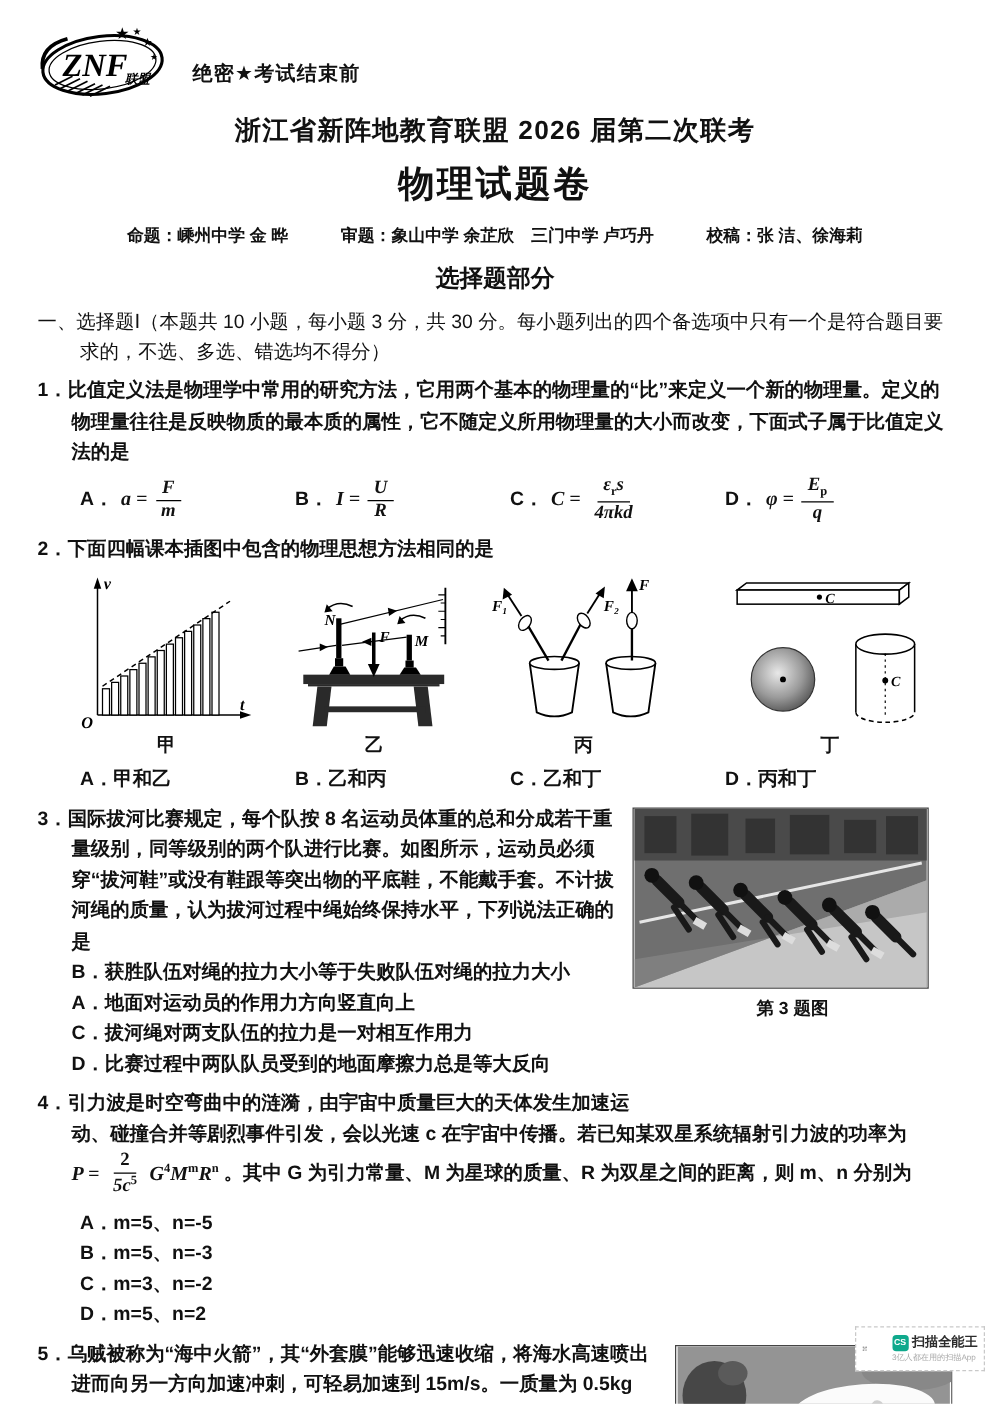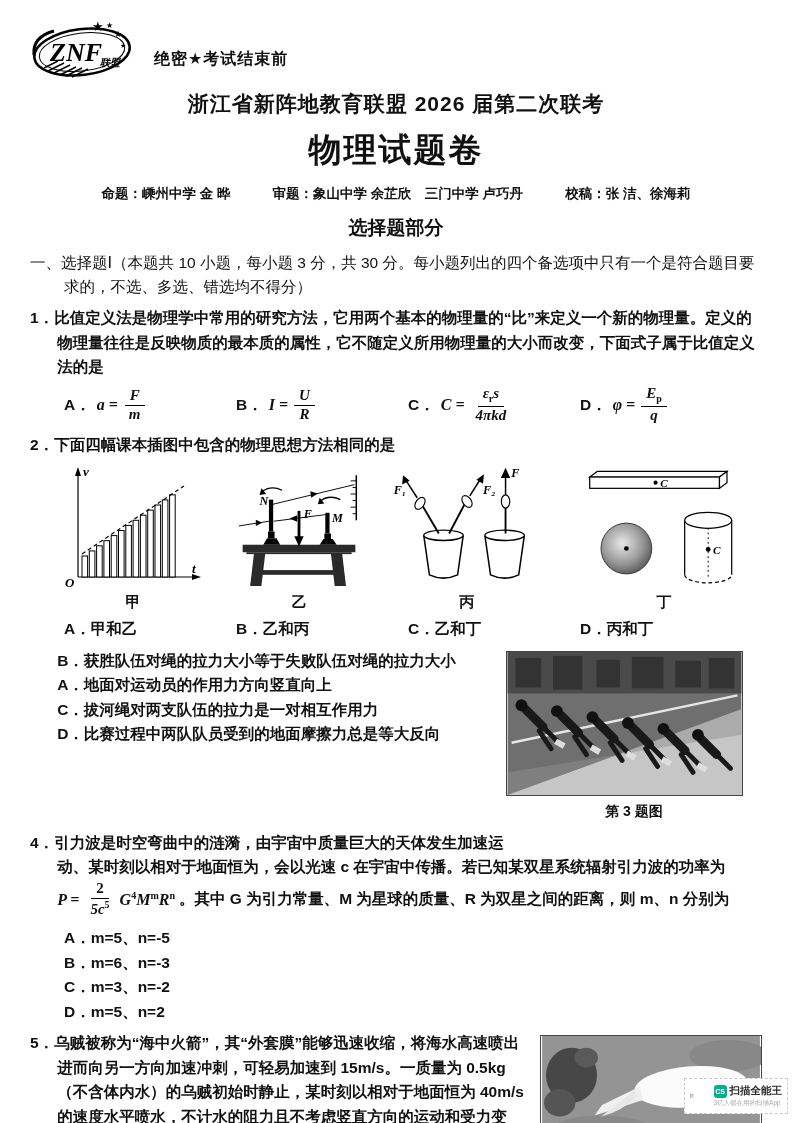--- a/index.html
+++ b/index.html
@@ -6,21 +6,21 @@
   html,body { width:794px; height:1123px; background:#fff; overflow:hidden;
     font-family:"Liberation Sans","DejaVu Sans",sans-serif; color:#111; }
   .page { position:relative; width:794px; height:1123px; padding:20px 32px 0 30px; }
 
   
   .header-row { display:flex; align-items:center; gap:8px; height:64px; }
   .logo { flex:0 0 auto; }
   .secrecy { font-size:16px; font-weight:700; letter-spacing:1px; margin-top:14px; }
 
   .exam-title { text-align:center; font-size:21px; font-weight:700; margin-top:6px; letter-spacing:1px;}
-  .paper-title { text-align:center; font-size:33px; font-weight:700; margin-top:10px; letter-spacing:2px;}
+  .paper-title { text-align:center; font-size:29px; font-weight:700; margin-top:10px; letter-spacing:2px;}
   .credits { display:flex; justify-content:center; gap:42px; font-size:13.5px; font-weight:700; margin-top:12px;text-align:right; }
 
   .section-title { text-align:center; font-size:19px; font-weight:700; margin-top:12px; }
 
   .instructions { font-size:15.5px; font-weight:400; line-height:1.55; margin-top:10px;
     padding-left:2.2em; text-indent:-2.2em; }
 
   .question { font-size:15.5px; font-weight:600; line-height:1.58; margin-top:7px; }
   .qstem { padding-left:1.75em; text-indent:-1.75em; }
   .qline { padding-left:1.75em; }
@@ -47,21 +47,21 @@
   .opts-row.q4 span { width:180px; }
 
   
   .q-with-photo { overflow:hidden; }
   .photo-float { float:right; width:256px; margin:2px 0 2px 12px; text-align:center; }
   .photo-float.squid { width:222px; margin-top:4px; }
   .photo-cap { font-size:14px; font-weight:700; margin-top:4px; }
   .opt-line { padding-left:1.75em; }
 
   
-  .badge { position:absolute; right:6px; bottom:9px; width:104px; height:36px;
+  .badge { position:absolute; right:6px; bottom:26px; width:104px; height:36px;
     border:1px dashed #c9c9c9; background:#fff; display:flex; align-items:center; gap:20px; padding:3px 5px; }
   .badge-col { display:flex; flex-direction:column; justify-content:center; }
   .badge-top { display:flex; align-items:center; gap:3px; }
   .cs-icon { width:13px; height:13px; border-radius:3px; background:#0fa98c; color:#fff;
     font-size:7px; font-weight:700; display:flex; align-items:center; justify-content:center; }
   .app-name { font-size:10.5px; font-weight:700; color:#2c2c2c; white-space:nowrap; }
   .app-tag { font-size:6.5px; color:#a9a9a9; margin-top:1px; white-space:nowrap; }
 </style>
 </head>
 <body>
@@ -341,43 +341,44 @@
         <g fill="#ddd">
           <rect x="48" y="90" width="10" height="6" transform="rotate(30 53 93)"></rect>
           <rect x="84" y="96" width="10" height="6" transform="rotate(30 89 99)"></rect>
           <rect x="120" y="102" width="10" height="6" transform="rotate(30 125 105)"></rect>
           <rect x="156" y="108" width="10" height="6" transform="rotate(30 161 111)"></rect>
           <rect x="192" y="114" width="10" height="6" transform="rotate(30 197 117)"></rect>
         </g>
       </svg>
       <div class="photo-cap">第 3 题图</div>
     </div>
+    <div class="qstem"><span>3．</span><span>国际拔河比赛规定，每个队按 8 名运动员体重的总和分成若干重量级别，同等级别的两个队进行比赛。如图所示，运动员必须穿“拔河鞋”或没有鞋跟等突出物的平底鞋，不能戴手套。不计拔河绳的质量，认为拔河过程中绳始终保持水平，下列说法正确的是</span></div>
     <div class="opt-line">B．获胜队伍对绳的拉力大小等于失败队伍对绳的拉力大小</div>
     <div class="opt-line">A．地面对运动员的作用力方向竖直向上</div>
     <div class="opt-line">C．拔河绳对两支队伍的拉力是一对相互作用力</div>
     <div class="opt-line">D．比赛过程中两队队员受到的地面摩擦力总是等大反向</div>
   </div>
 
   <div class="question">
     <div class="qline first"><span>4．</span><span>引力波是时空弯曲中的涟漪，由宇宙中质量巨大的天体发生加速运</span></div>
-    <div class="qline">动、某时刻以相对于地面恒为，会以光速 c 在宇宙中传播。若已知某双星系统辐射引力波的功率为</div>
+    <div class="qline">动、碰撞合并等剧烈事件引发，会以光速 c 在宇宙中传播。若已知某双星系统辐射引力波的功率为</div>
     <div class="qline" style="display:flex;align-items:center;flex-wrap:nowrap;">
       <span class="flhs">P =</span>
       <span class="frac">
         <span class="num" style="font-style:normal;">2</span>
         <span class="den"><span>5c</span><sup class="fs">5</sup></span>
       </span>
       <span class="flhs" style="margin-left:3px;">
         <span>G</span><sup class="fs">4</sup><span>M</span><sup class="fs">m</sup><span>R</span><sup class="fs">n</sup>
       </span>
       <span>。其中 G 为引力常量、M 为星球的质量、R 为双星之间的距离，则 m、n 分别为</span>
     </div>
     <div class="opts-row q4" style="padding-top:8px;flex-direction:column;">
       <span>A．m=5、n=-5</span>
-      <span>B．m=6、n=-3</span>
+      <span>B．m=5、n=-3</span>
       <span>C．m=3、n=-2</span>
       <span>D．m=5、n=2</span>
     </div>
   </div>
 
   <div class="question q-with-photo">
     <div class="photo-float squid">
       <svg width="222" height="106" viewBox="0 0 222 106" style="display:block;border:1px solid #444;">
         <rect width="222" height="106" fill="#949494"></rect>
         <ellipse cx="190" cy="20" rx="40" ry="16" fill="#888"></ellipse>

